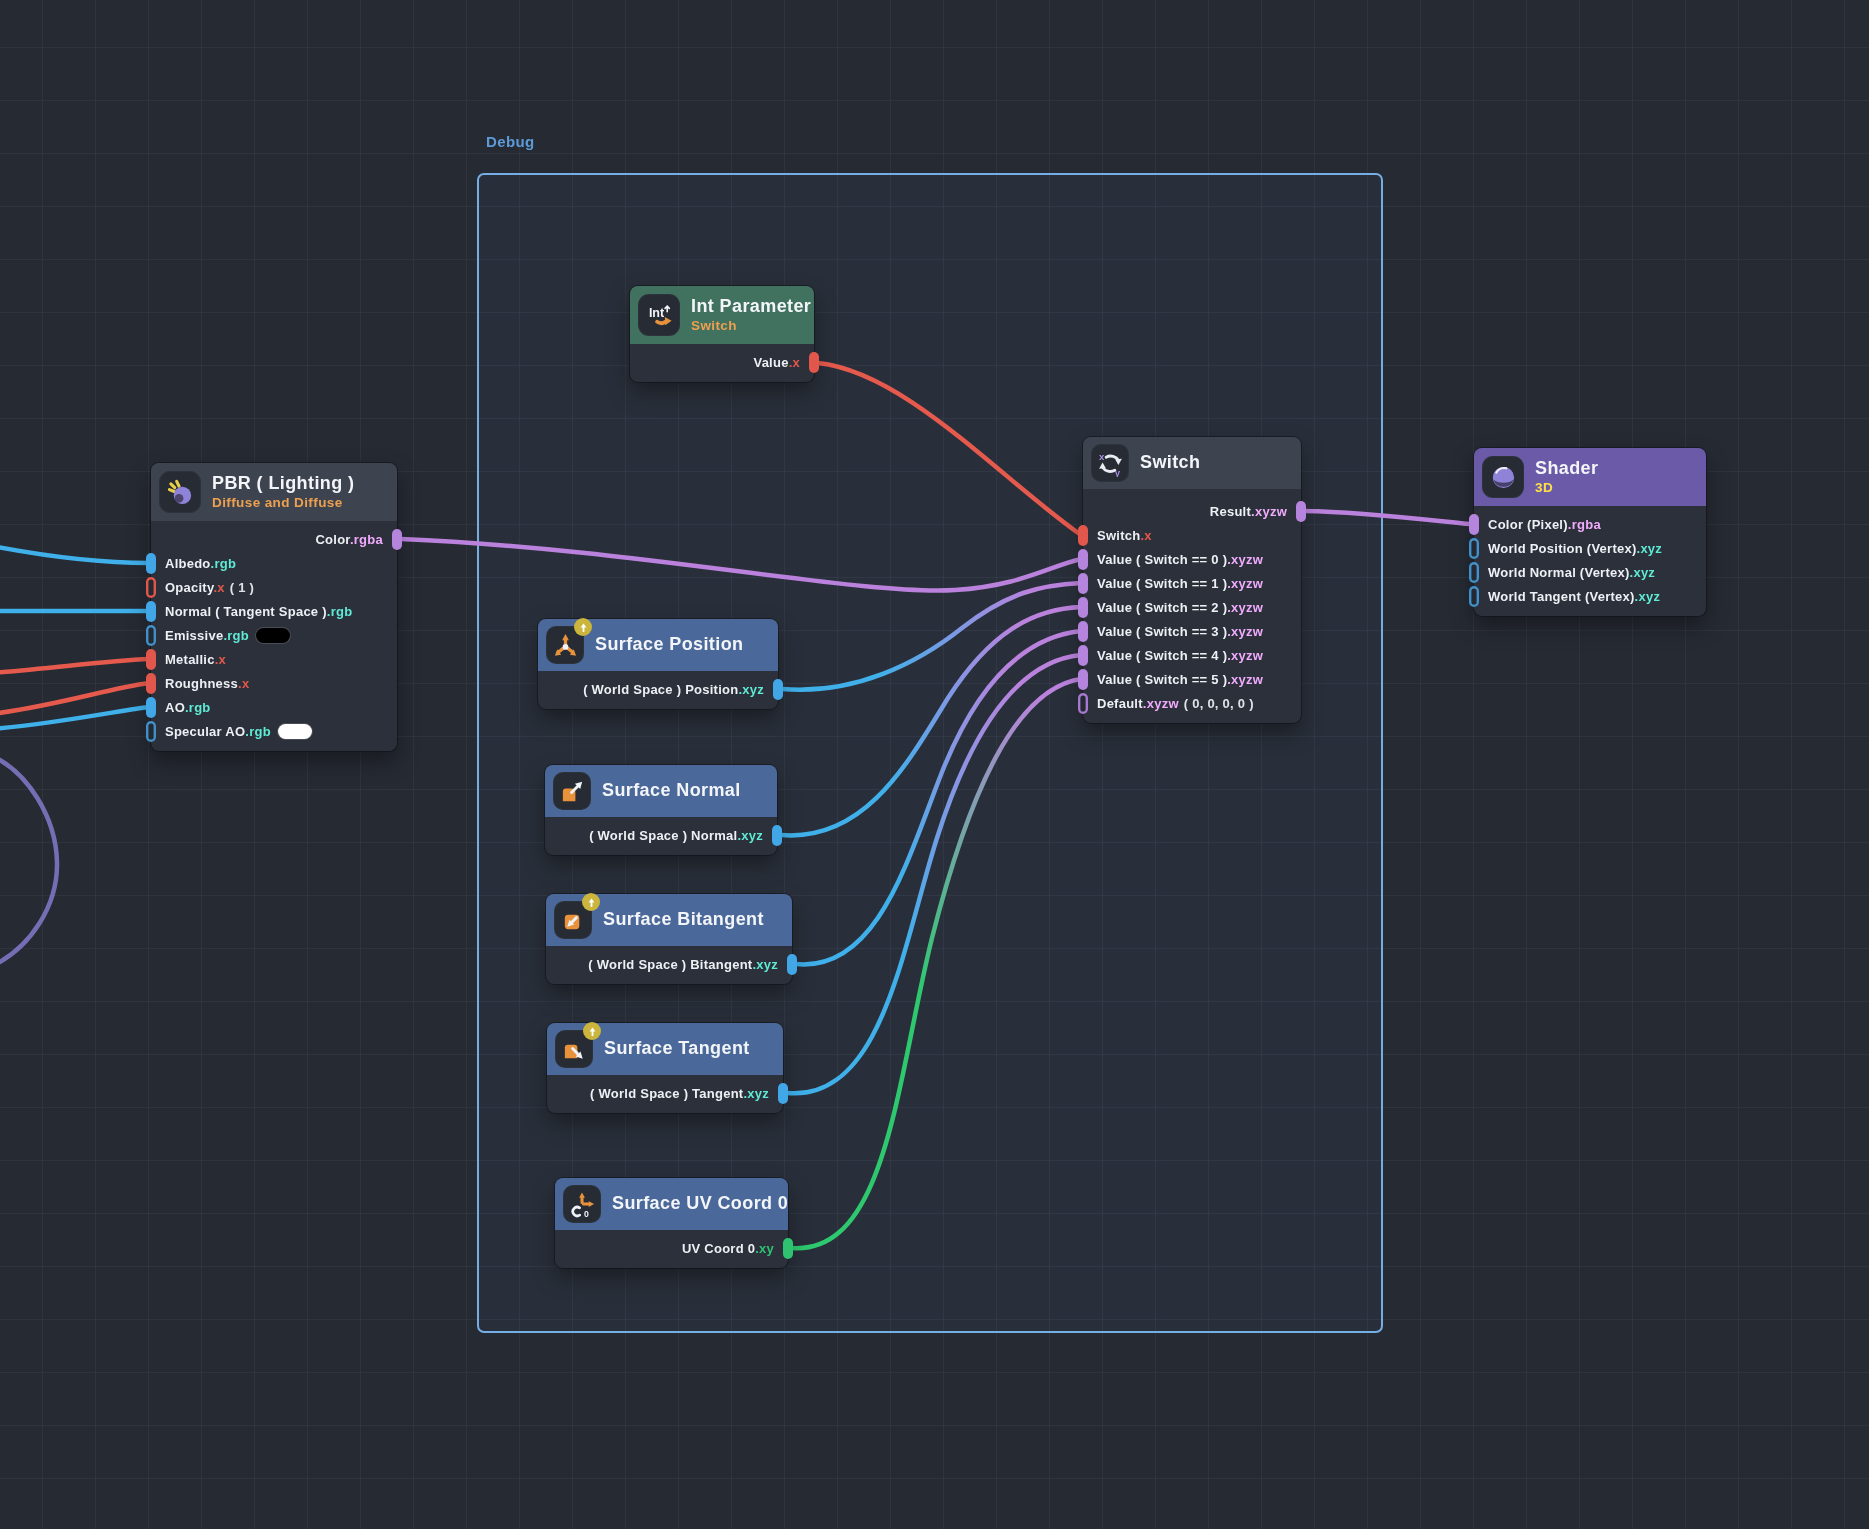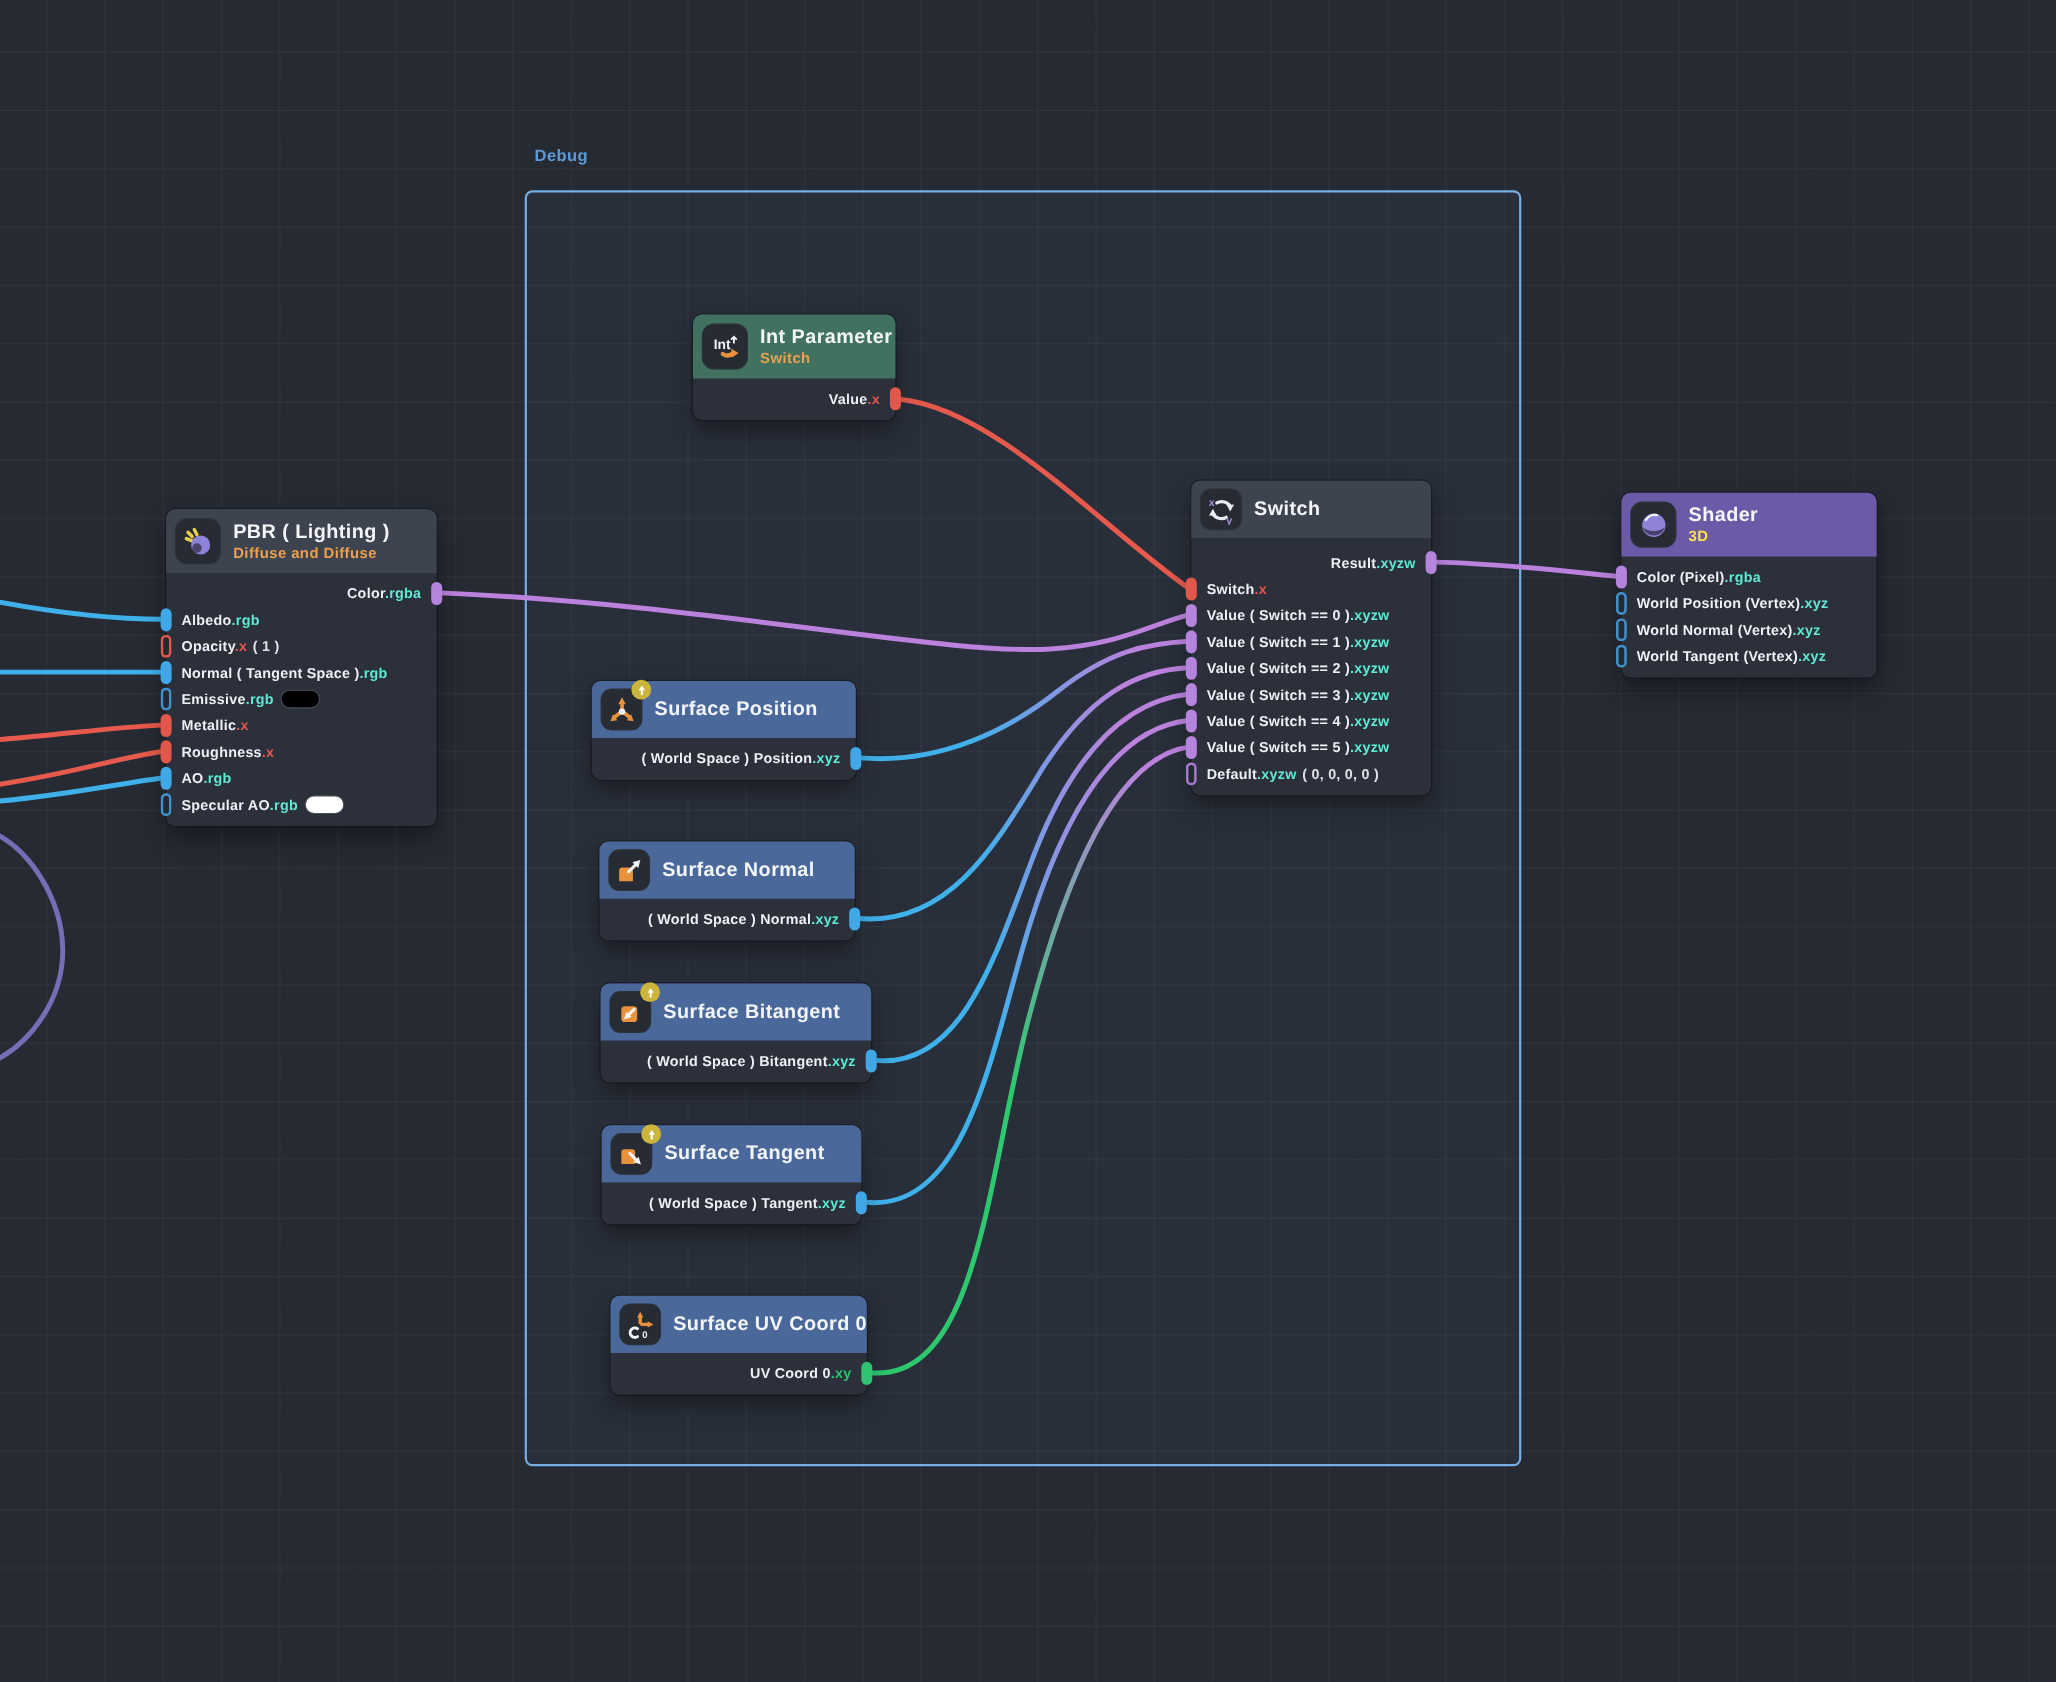--- a/index.html
+++ b/index.html
@@ -58,21 +58,21 @@
   .node-body{padding:6px 0 8px;}
   .node-body.pad10{padding-top:10px;}
   .node-body.single{padding:4px 0 6px;}
   .row{
     position:relative;height:24px;display:flex;align-items:center;
     padding:0 14px;font-size:13px;letter-spacing:.25px;white-space:nowrap;
   }
   .row.out{justify-content:flex-end;}
   .row.tall{height:28px;}
   .plabel{color:#edf0f4;}
-  .t-red{color:#e2574b;}  .t-blue{color:#5eead4;}  .t-purple{color:#5eead4;}  .t-green{color:#2fc271;}
+  .t-red{color:#e2574b;}  .t-blue{color:#5eead4;}  .t-purple{color:#f0abfc;}  .t-green{color:#2fc271;}
   .extra{color:#dfe3e8;margin-left:5px;}
   .swatch{
     display:inline-block;width:34px;height:15px;border-radius:8px;margin-left:7px;
     vertical-align:middle;box-shadow:0 0 0 1px rgba(255,255,255,.14);
   }
   .port{
     position:absolute;width:10px;height:21px;border-radius:5px;top:50%;margin-top:-10.5px;
   }
   .port.in{left:-5px;} .port.out{right:-5px;}
   .c-red{background:#e2574b;} .c-blue{background:#41a7e6;} .c-purple{background:#b584dd;} .c-green{background:#2fc271;}

